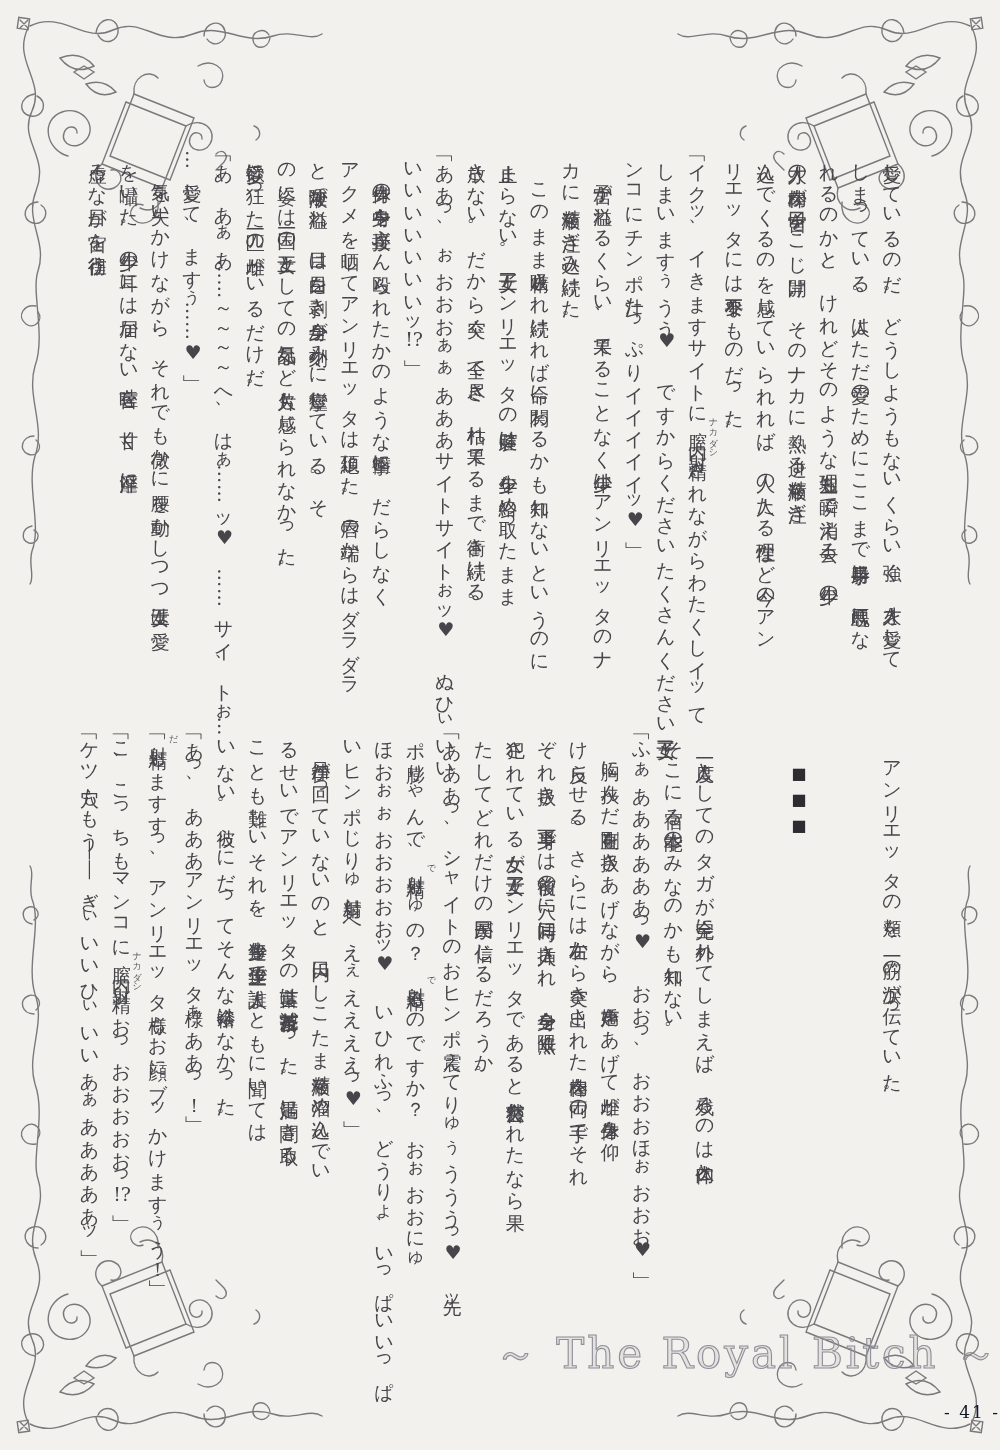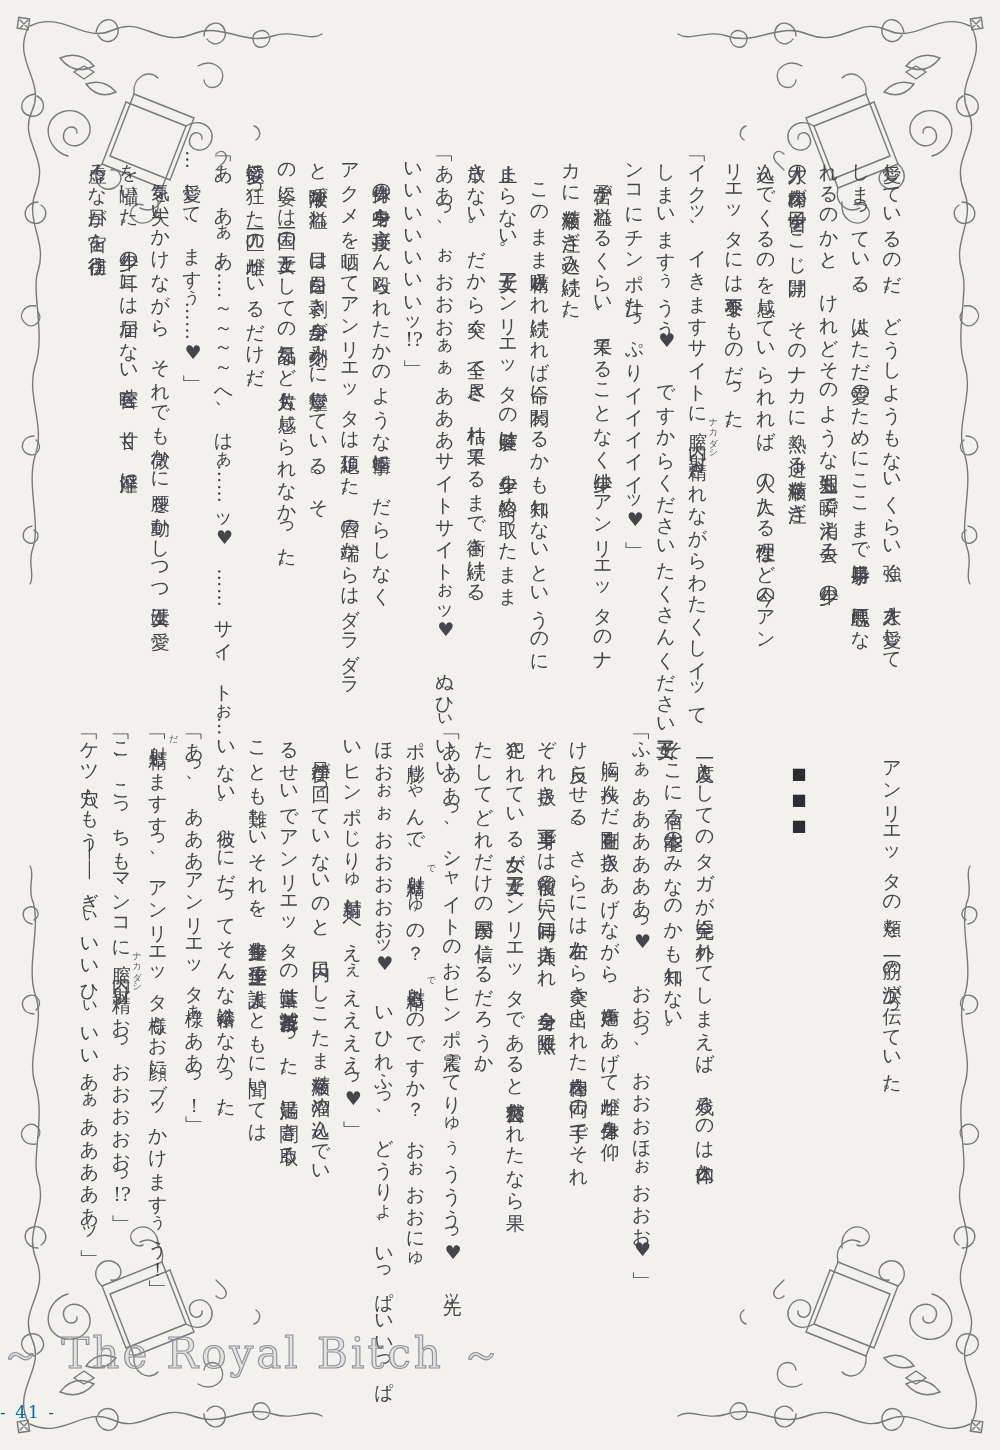--- a/index.html
+++ b/index.html
@@ -43,34 +43,34 @@
     line-height:31.6px;
     letter-spacing:7px;
     padding-inline-start:36px;
     margin-block-start:62px;
     margin-block-end:62px;
     color:#2c2c31;
   }
   
   .title-wrap{
     position:absolute;left:0;right:0;top:1326px;
-    text-align:left;
+    text-align:right;
   }
   .title-text{
     font-size:42px;
     letter-spacing:3px;
     color:rgba(150,150,158,0.16);
     -webkit-text-stroke:1.1px #8f8f98;
   }
   .pagenum{
     position:absolute;left:0;right:0;top:1402px;
-    text-align:left;
+    text-align:right;
     font-size:17px;
     letter-spacing:2px;
-    color:#0369a1;
+    color:#0f172a;
   }
 </style>
 </head>
 <body>
 
 <svg width="0" height="0" style="position:absolute" aria-hidden="true">
   <symbol id="flourish" viewBox="0 0 320 580">
     <g stroke="#5c5c60" stroke-width="1.4" fill="none" stroke-linecap="round" opacity="0.8">
       <rect x="10" y="12" width="11" height="11" transform="rotate(8 15 17)"></rect>
       <path d="M12,14 l8,8 M20,14 l-8,8"></path>

